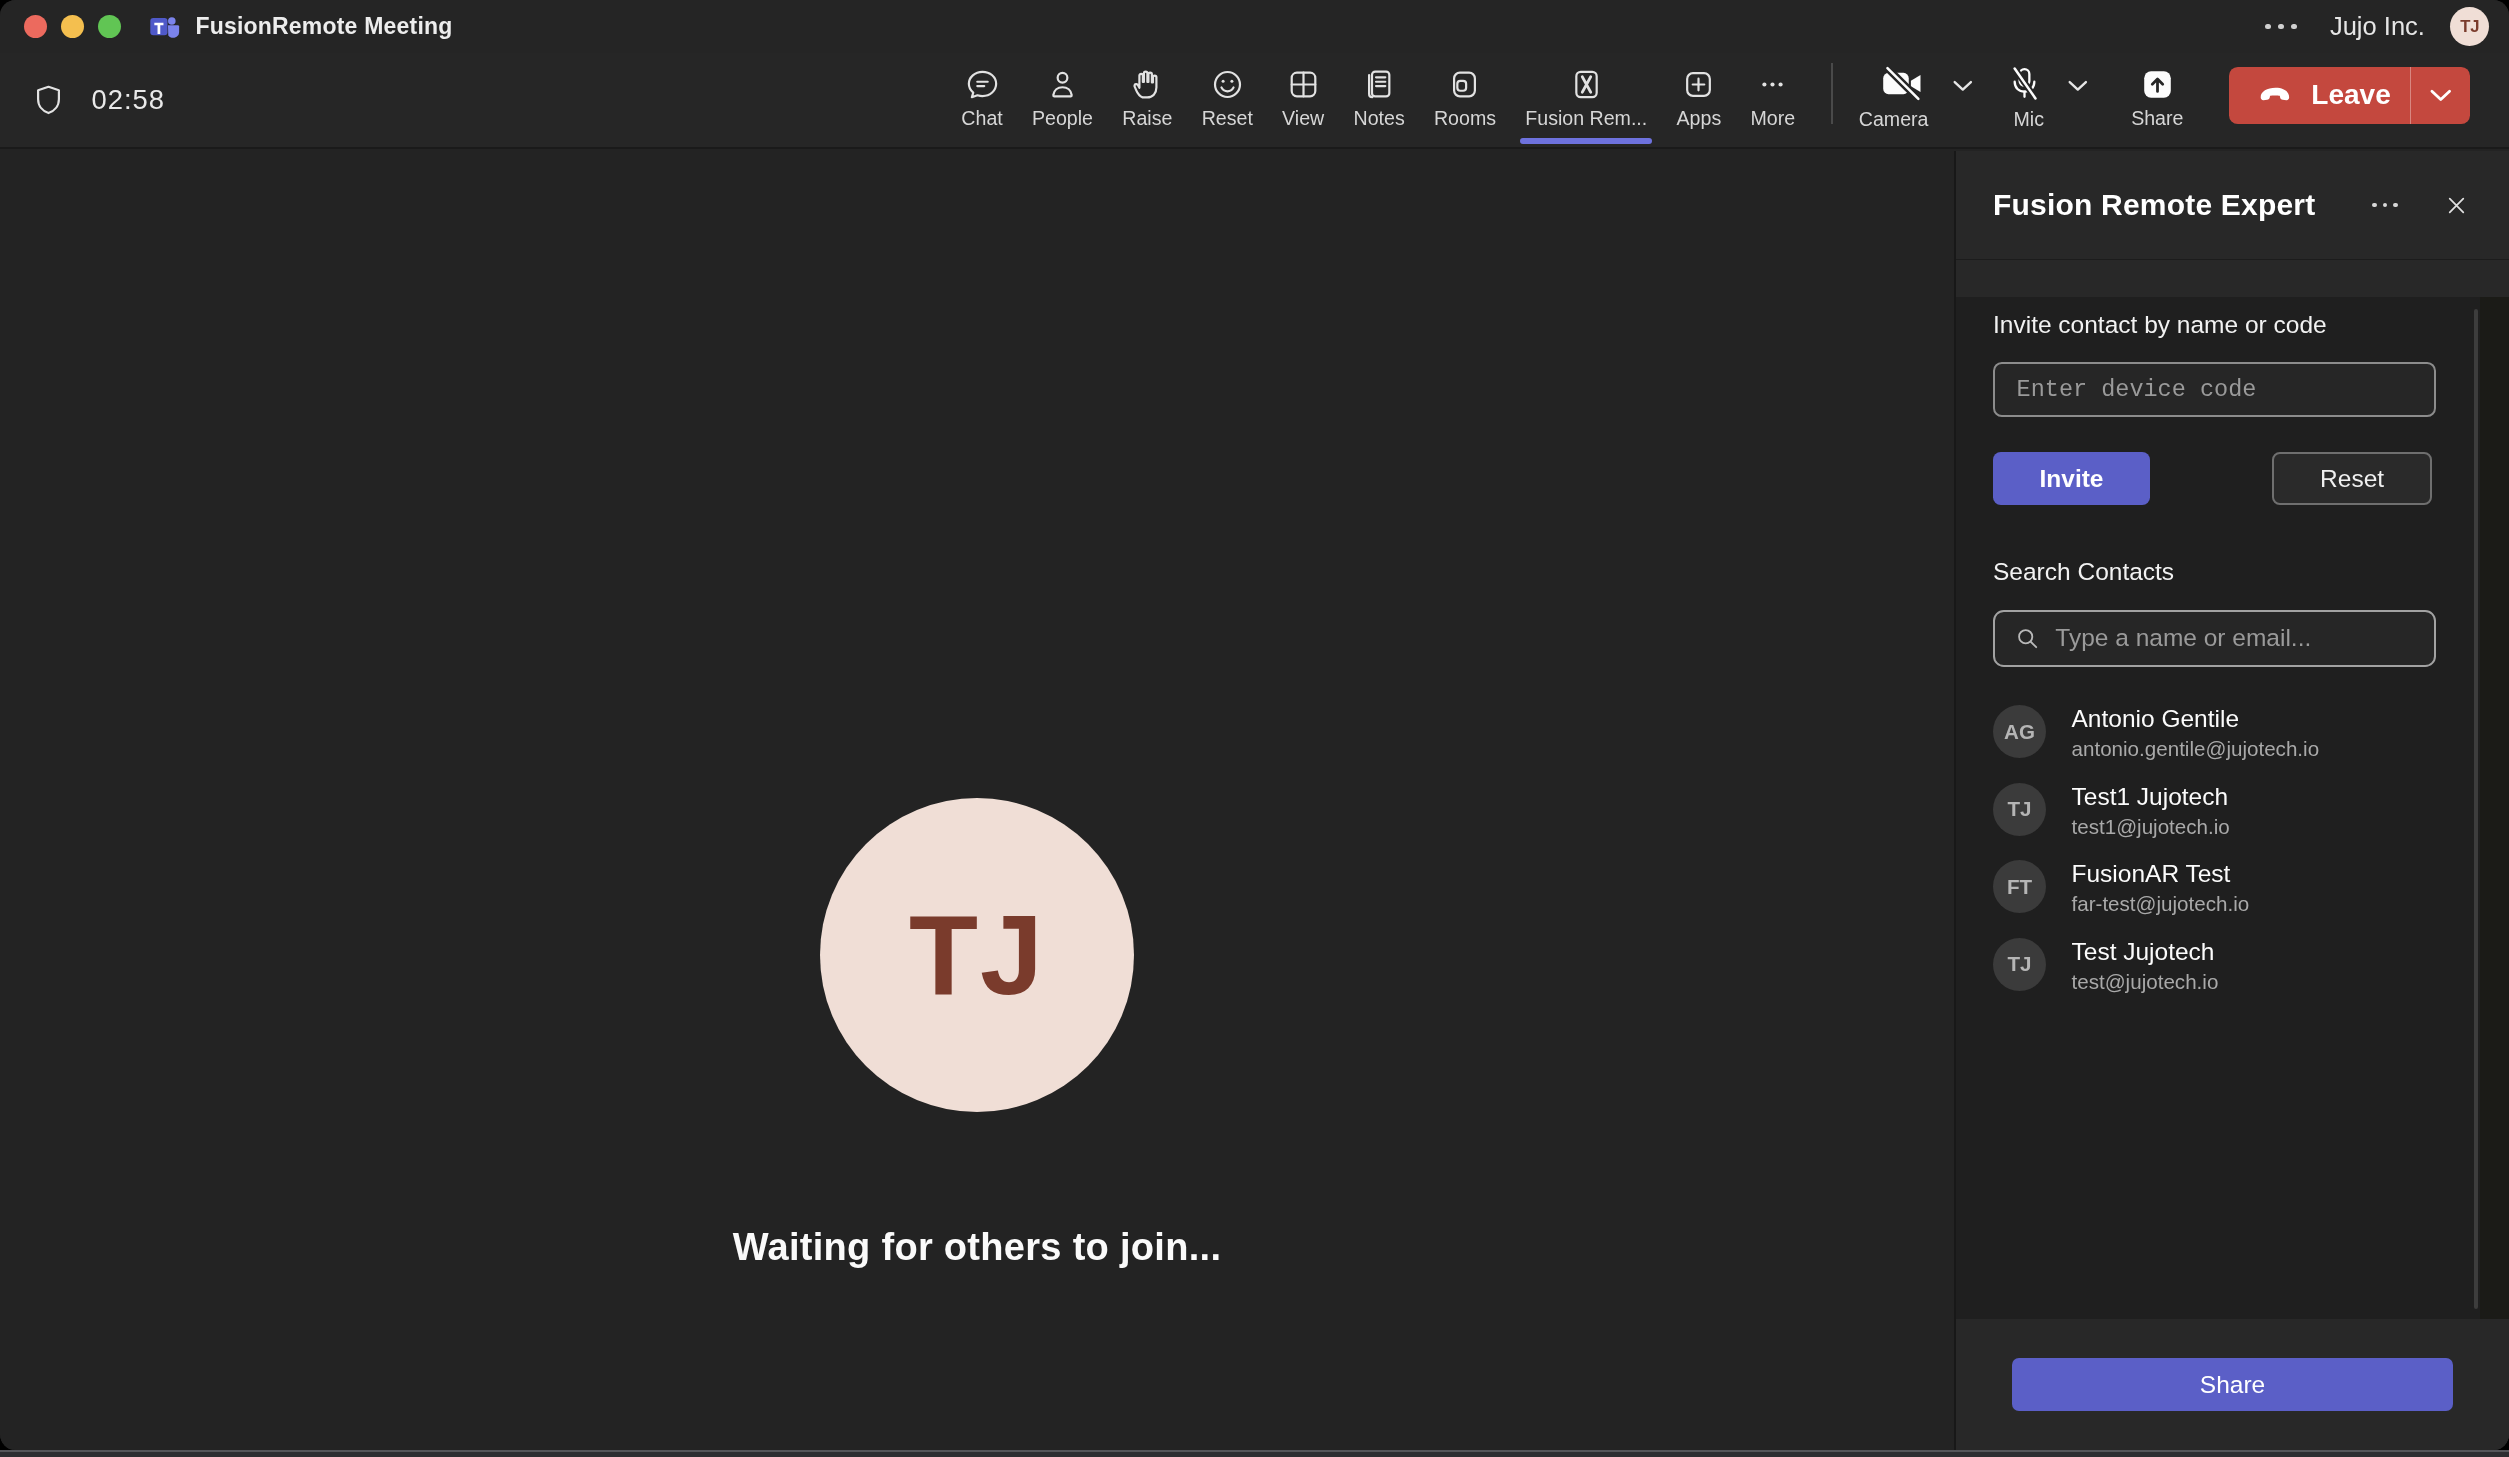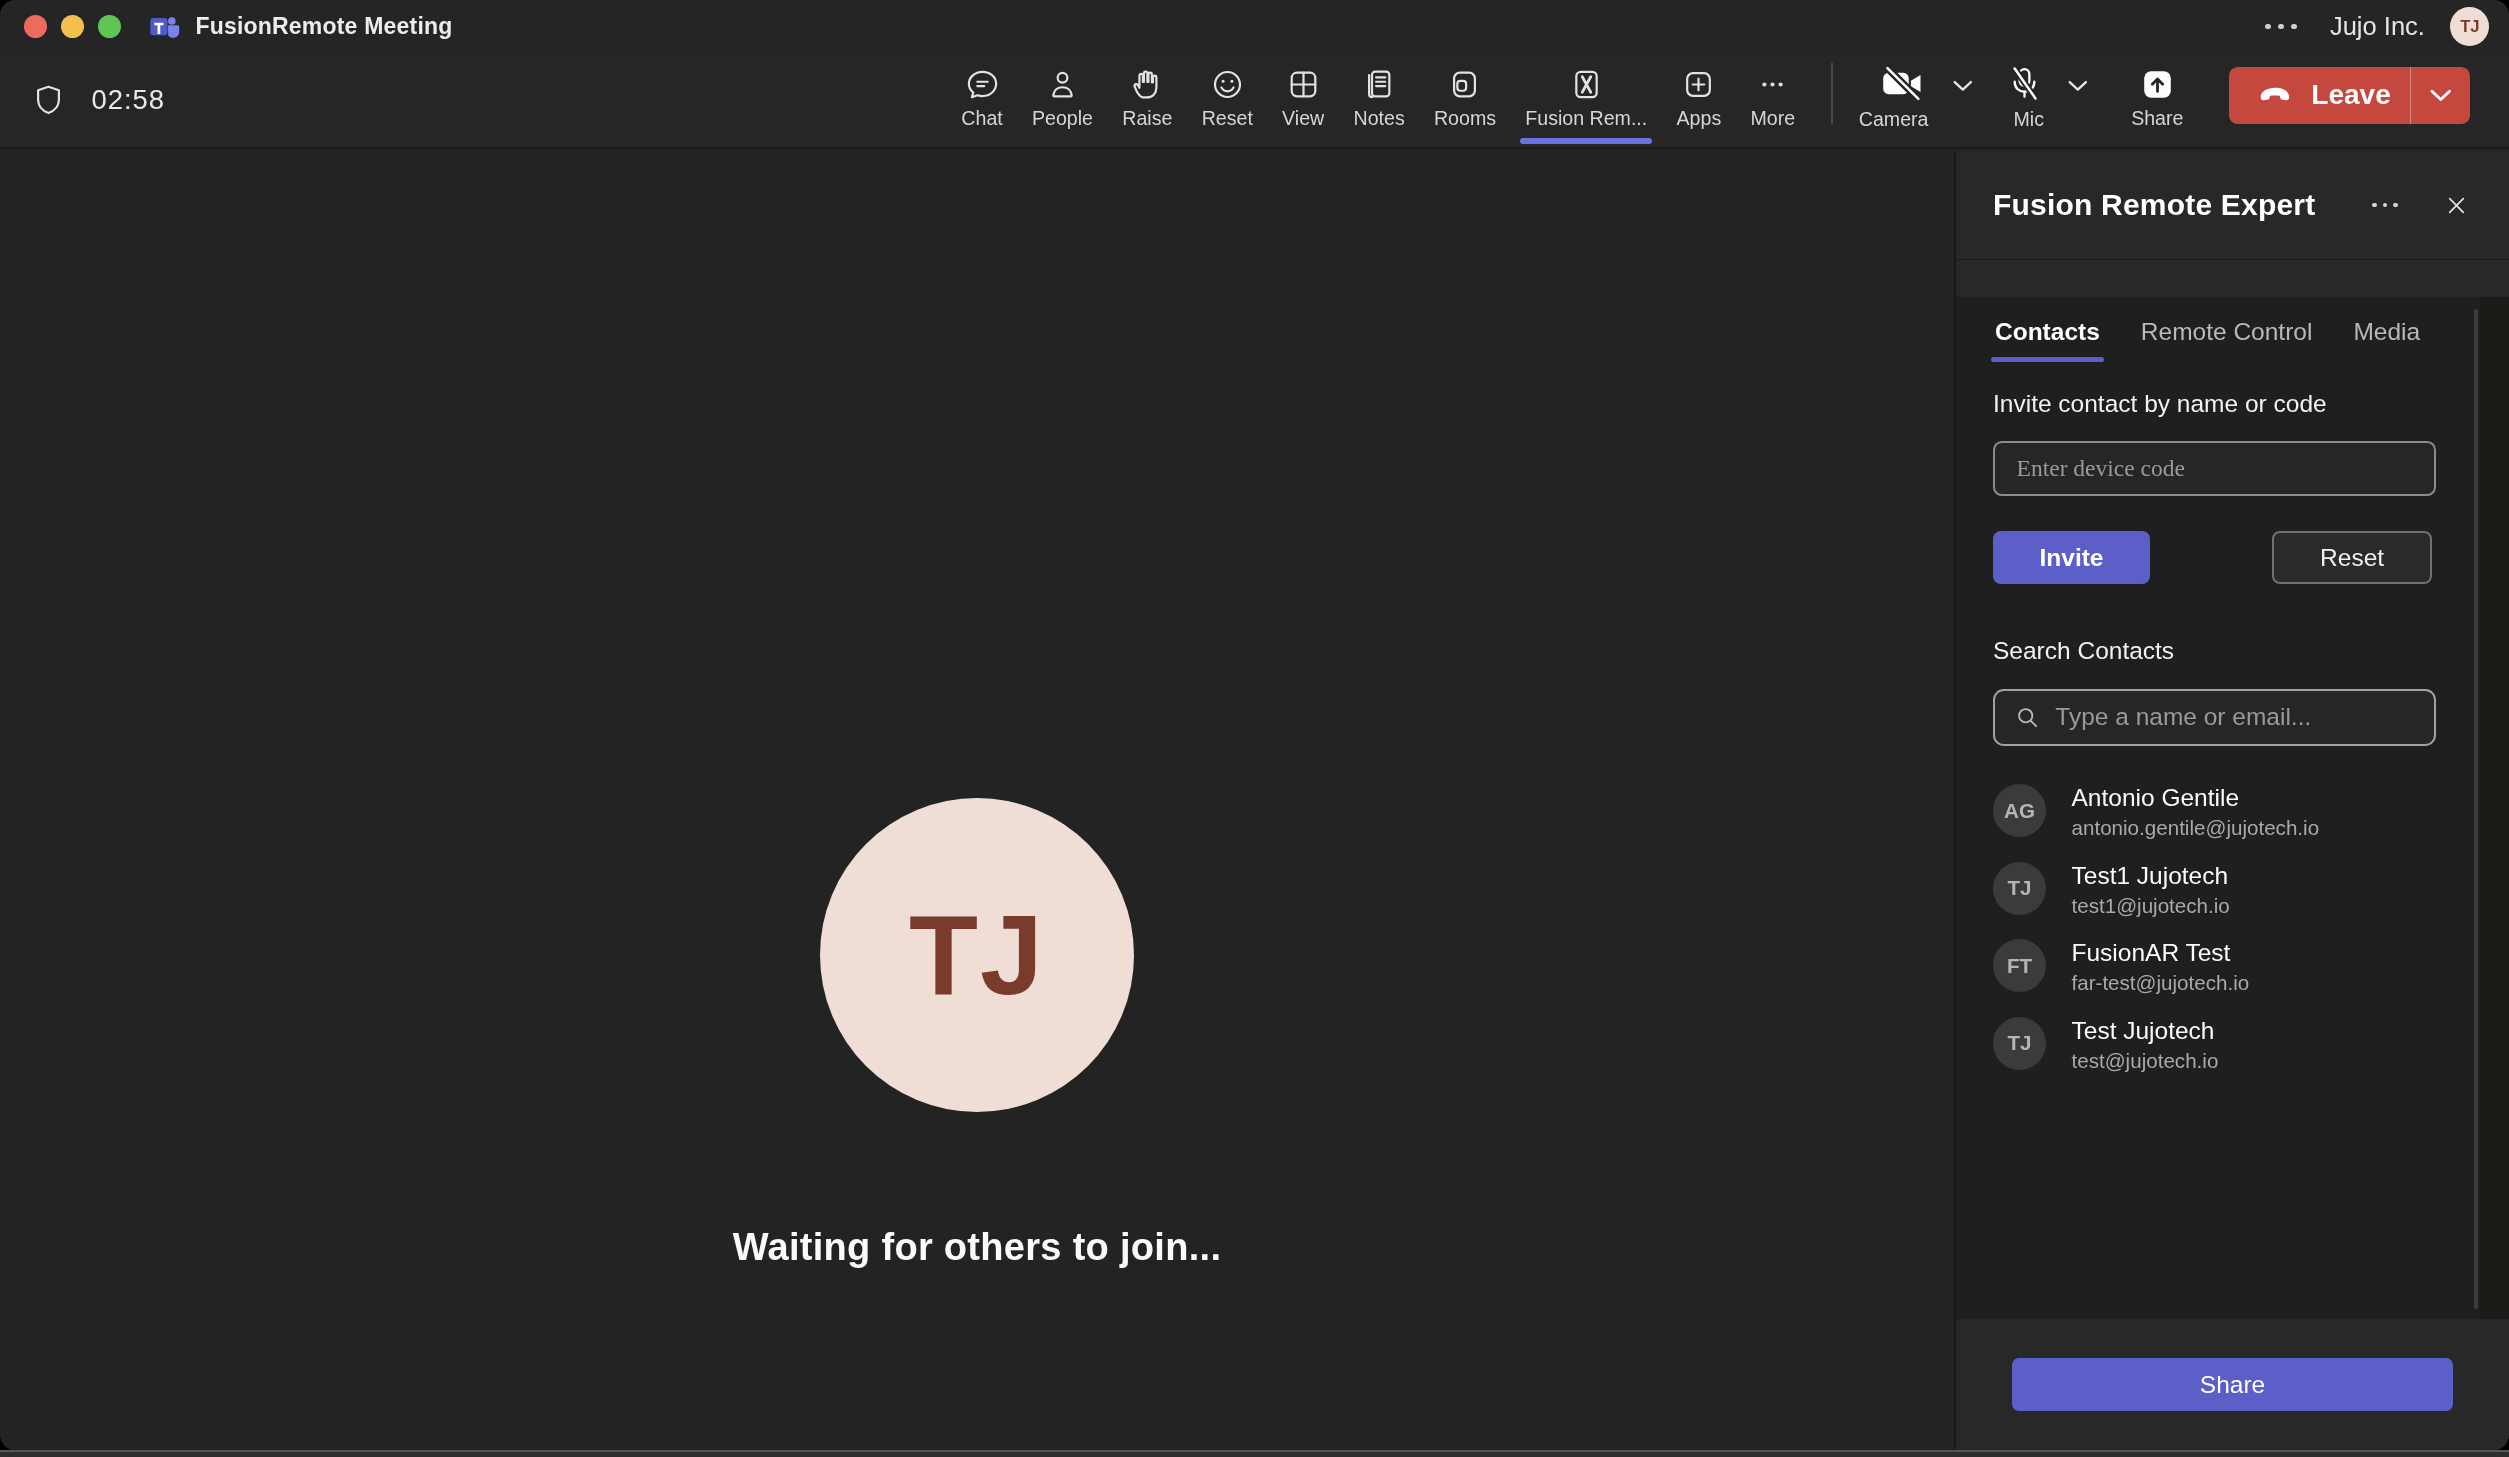--- a/index.html
+++ b/index.html
@@ -70,21 +70,21 @@
   .scroll-gutter{position:absolute; top:0; right:0; bottom:0; width:29px; background:var(--gutter);}
   .scroll-thumb{position:absolute; top:11.8px; right:31px; width:3.9px; height:1000px; border-radius:2px; background:#3D3D3D;}
 
   .tabs{display:flex; gap:37px; margin-bottom:27.4px;}
   .tab{font-size:24.5px; color:#B9B9B9; padding:7.8px 2px 15.7px; position:relative; cursor:default;}
   .tab.active{color:#FFF; font-weight:700;}
   .tab.active::after{content:""; position:absolute; left:-2px; right:-2px; bottom:0; height:4.9px; border-radius:2.9px; background:var(--accent);}
 
   .sec-label{color:#F2F2F2; font-size:24.5px; margin-bottom:23.5px;}
   .text-input{width:100%; height:55px; background:#262626; border:2px solid #8C8C8C; border-radius:8.8px;
-    color:#E8E8E8; font-size:23.5px; padding:0 21.6px; outline:none; font-family:Liberation Serif, serif;}
+    color:#E8E8E8; font-size:23.5px; padding:0 21.6px; outline:none; font-family:Liberation Mono, monospace;}
   .text-input::placeholder{color:#9A9A9A;}
   .btn-row{display:flex; justify-content:space-between; margin:35px 3.9px 53px 0;}
   .btn{height:53px; border-radius:7.8px; font-size:24.5px; font-weight:700; display:flex; align-items:center; justify-content:center; border:none; font-family:inherit; cursor:default;}
   .btn-invite{width:157px; background:var(--accent); color:#FFF;}
   .btn-reset{width:160px; background:#2A2A2A; color:#F0F0F0; border:2px solid #6F6F6F; font-weight:400;}
   .search-box{display:flex; align-items:center; height:57px; border:2px solid #A2A2A2; border-radius:10.8px; background:#262626; padding:0 17.6px; gap:13.7px; margin-bottom:29px;}
   .search-box input{flex:1; background:transparent; border:none; outline:none; color:#E8E8E8; font-size:24.5px; font-family:inherit;}
   .search-box input::placeholder{color:#9A9A9A;}
 
   .contact{display:flex; gap:25.5px; padding:9.8px 0; margin-bottom:2px;}
@@ -299,25 +299,20 @@
             </svg>
         </span>
       </span>
     </div>
     <div class="panel-hr"></div>
 
     <div class="panel-body">
       <div class="scroll-gutter"></div>
       <div class="scroll-thumb"></div>
 
-      <div class="tabs">
-        <span class="tab active">Contacts</span>
-        <span class="tab">Remote Control</span>
-        <span class="tab">Media</span>
-      </div>
 
       <div class="sec-label">Invite contact by name or code</div>
       <input class="text-input" type="text" placeholder="Enter device code" style="">
 
       <div class="btn-row">
         <button class="btn btn-invite">Invite</button>
         <button class="btn btn-reset">Reset</button>
       </div>
 
       <div class="sec-label">Search Contacts</div>

